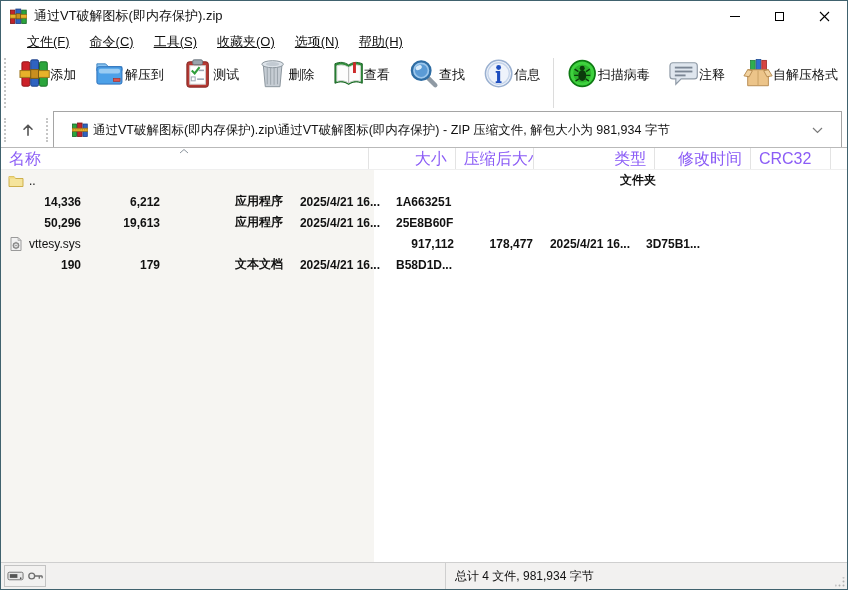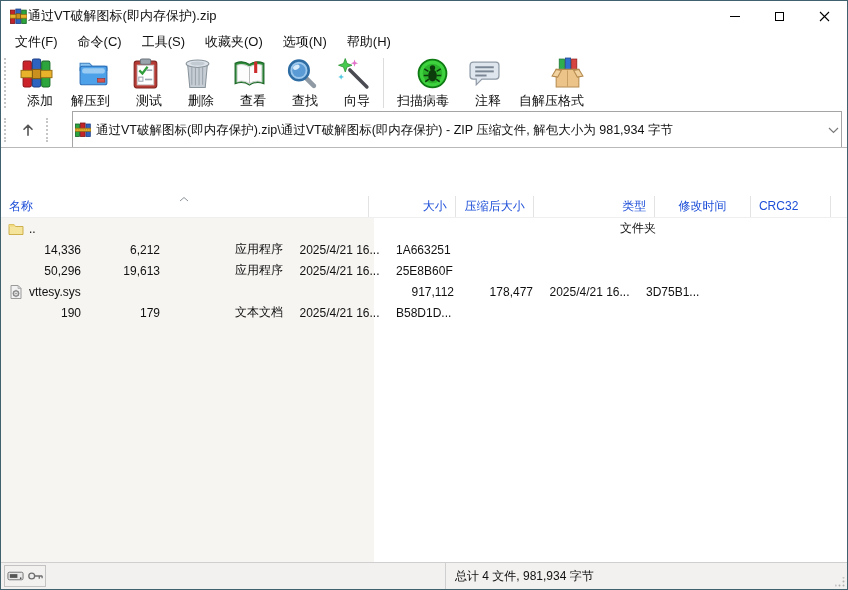--- a/index.html
+++ b/index.html
@@ -6,61 +6,61 @@
   html,body { background:#d8d8d8; }
   body { font-family: "Liberation Sans", "DejaVu Sans", sans-serif; color:#111; }
   .window {
     width:848px; height:590px; background:#fff;
     border:1px solid #40626e; position:relative; overflow:hidden;
     display:flex; flex-direction:column;
   }
   
   .titlebar { height:30px; display:flex; align-items:center; padding-left:9px; background:#fff; flex:0 0 auto; }
   .titlebar .appicon { width:17px; height:17px; flex:0 0 auto; }
-  .titlebar .title { font-size:13px; margin-left:1px; white-space:nowrap; }
+  .titlebar .title { font-size:13px; margin-left:7px; white-space:nowrap; }
   .titlebar .spacer { flex:1; }
   .winbtn { width:45px; height:30px; display:flex; align-items:center; justify-content:center; cursor:default; }
   .glyph-min { width:10px; height:1px; background:#000; }
   .glyph-max { width:9px; height:9px; border:1px solid #000; }
   
-  .menubar { height:22px; display:flex; align-items:center; padding-left:4px; font-size:13px; flex:0 0 auto; }
+  .menubar { height:22px; display:flex; align-items:center; padding-left:16px; font-size:13px; flex:0 0 auto;text-decoration:underline; }
   .menuitem { padding:2px 10px; white-space:nowrap; }
   
   .toolbar { height:60px; display:flex; align-items:flex-start; padding:3px 0 0 2px; flex:0 0 auto; position:relative; }
   .tb-grip { width:3px; height:50px; margin:2px 3px 0 1px; border-left:2px dotted #c6c6c6; }
-  .tbtn { display:flex; flex-direction:column; align-items:flex-end; padding:1px 9px; min-width:52px; }
+  .tbtn { display:flex; flex-direction:row; align-items:center; padding:1px 9px; min-width:52px; }
   .tbtn svg.big { width:33px; height:33px; }
   .tbtn .lbl { font-size:13px; margin-top:2px; white-space:nowrap; }
   .tb-sep { width:1px; background:#dcdcdc; height:50px; margin:2px 4px 0 4px; }
   
   .addrbar { height:34px; display:flex; align-items:center; flex:0 0 auto; padding:0 5px 0 2px; }
   .addr-grip { width:3px; height:24px; border-left:2px dotted #c6c6c6; margin:0 4px 0 1px; }
   .upbtn { width:34px; height:26px; display:flex; align-items:center; justify-content:center; }
-  .combo { flex:1; height:38px; border:1px solid #a5a5a5; background:#fff; display:flex; align-items:center; padding:0 2px; margin-left:19px; }
+  .combo { flex:1; height:38px; border:1px solid #a5a5a5; background:#fff; display:flex; align-items:center; padding:0 18px; margin-left:0; }
   .combo .cicon { width:16px; height:16px; flex:0 0 auto; }
   .combo .ctext { font-size:12.5px; margin-left:5px; flex:1; white-space:nowrap; overflow:hidden; }
   .combo .chev { flex:0 0 auto; }
   .addr-rule { height:1px; background:#b9b9b9; flex:0 0 auto; }
   
   .listwrap { flex:1; display:flex; flex-direction:column; position:relative; overflow:hidden; background:#fff; }
-  .lheader { height:22px; display:flex; font-size:12px; color:#1d4ed8; border-bottom:1px solid #efefef; position:relative; flex:0 0 auto;margin-top:48px; }
+  .lheader { height:22px; display:flex; font-size:16px; color:#8b5cf6; border-bottom:1px solid #efefef; position:relative; flex:0 0 auto; }
   .hcell { border-right:1px solid #e3e3e3; padding:0 8px; line-height:21px; white-space:nowrap; overflow:hidden; position:relative; }
   .c-name { width:373px; }
   .c-size { width:88px; text-align:right; }
   .c-packed { width:79px; text-align:right; }
   .c-type { width:123px; text-align:right; }
-  .c-mod { width:97px; text-align:center; }
+  .c-mod { width:97px; text-align:right; }
   .c-crc { width:81px; text-align:left; }
   .c-fill { flex:1; border-right:none; }
   .sortmark { position:absolute; top:0; left:50%; transform:translateX(-50%); line-height:6px; }
   .lbody { flex:1; position:relative; }
   .nameshade { position:absolute; left:0; top:0; bottom:0; width:373px; background:#f6f5f2; }
   .frow { height:21px; display:flex; align-items:center; font-size:12px; position:relative; }
   .frow .c-name { display:flex; align-items:center; padding-left:7px; }
-  .frow .cell { padding:0 8px; white-space:nowrap; overflow:hidden; }
+  .frow .cell { padding:0 8px; white-space:nowrap; overflow:hidden;font-weight:bold; }
   .frow .fname { margin-left:5px; white-space:nowrap; }
   .ficon { width:16px; height:16px; flex:0 0 auto; }
   
   .statusbar { height:27px; border-top:1px solid #cfcfcf; background:#f2f1f0; display:flex; align-items:stretch; font-size:12px; flex:0 0 auto; position:relative; }
   .st-left { width:42px; margin:2px 0 2px 3px; border:1px solid #c3c3c3; display:flex; align-items:center; justify-content:center; gap:3px; }
   .st-mid { width:399px; }
   .st-totals { flex:1; border-left:1px solid #cfcfcf; display:flex; align-items:center; padding-left:9px; white-space:nowrap; }
   .grip { position:absolute; right:2px; bottom:2px; }
 </style>
 </head>
@@ -161,30 +161,30 @@
     <div class="tbtn">
       <svg class="big" viewBox="0 0 32 32">
         <path d="M20.5 20.5l7.5 7.5" stroke="#8f9aa4" stroke-width="4.5" stroke-linecap="round"></path>
         <circle cx="13.5" cy="13" r="9.5" fill="#9cc7ec" stroke="#2e6da4" stroke-width="2.4"></circle>
         <circle cx="13.5" cy="13" r="6.5" fill="#5b9bd5"></circle>
         <ellipse cx="11" cy="10" rx="3.4" ry="2.2" fill="#d8ebfa" transform="rotate(-30 11 10)"></ellipse>
       </svg>
       <span class="lbl">查找</span>
     </div>
 
-    <div class="tbtn">
-      <svg class="big" viewBox="0 0 32 32">
-        <path d="M12.5 12.5L29 29" stroke="#4a4a52" stroke-width="3.4" stroke-linecap="round"></path>
-        <path d="M8 1.5l1.7 4.8L14.5 8l-4.8 1.7L8 14.5 6.3 9.7 1.5 8l4.8-1.7z" fill="#45c94f" stroke="#2a9635" stroke-width="0.8"></path>
-        <path d="M17 2.5l0.9 2.6 2.6 0.9-2.6 0.9L17 9.5l-0.9-2.6-2.6-0.9 2.6-0.9z" fill="#e070c8"></path>
-        <path d="M4 16.5l0.8 2 2 0.8-2 0.8-0.8 2-0.8-2-2-0.8 2-0.8z" fill="#52c8e0"></path>
-      </svg>
-      <span class="lbl">向导</span>
-    </div>
-
+
+    <div class="tbtn">
+      <svg class="big" viewBox="0 0 32 32">
+        <circle cx="16" cy="16" r="13.5" fill="#eef3fb" stroke="#9ab0d0" stroke-width="1.6"></circle>
+        <circle cx="16" cy="16" r="11" fill="none" stroke="#c5d4ea" stroke-width="1.4"></circle>
+        <circle cx="16" cy="9.8" r="2.5" fill="#1f4fbf"></circle>
+        <path d="M13 13.5h4.6V24H19v1.8h-6V24h1.4v-8.7H13z" fill="#1f4fbf"></path>
+      </svg>
+      <span class="lbl">信息</span>
+    </div>
 
     <span class="tb-sep"></span>
 
     <div class="tbtn">
       <svg class="big" viewBox="0 0 32 32">
         <circle cx="16" cy="16" r="13.5" fill="#3fd23f" stroke="#0d7a12" stroke-width="1.8"></circle>
         <circle cx="16" cy="16" r="9.5" fill="#2cb52c"></circle>
         <ellipse cx="16" cy="18" rx="4.2" ry="5.8" fill="#0c3b0c"></ellipse>
         <circle cx="16" cy="10.5" r="2.6" fill="#0c3b0c"></circle>
         <path d="M12 14l-4-2.5M12 18h-4.5M12.5 21.5L9 24M20 14l4-2.5M20 18h4.5M19.5 21.5L23 24" stroke="#0c3b0c" stroke-width="1.5"></path>

